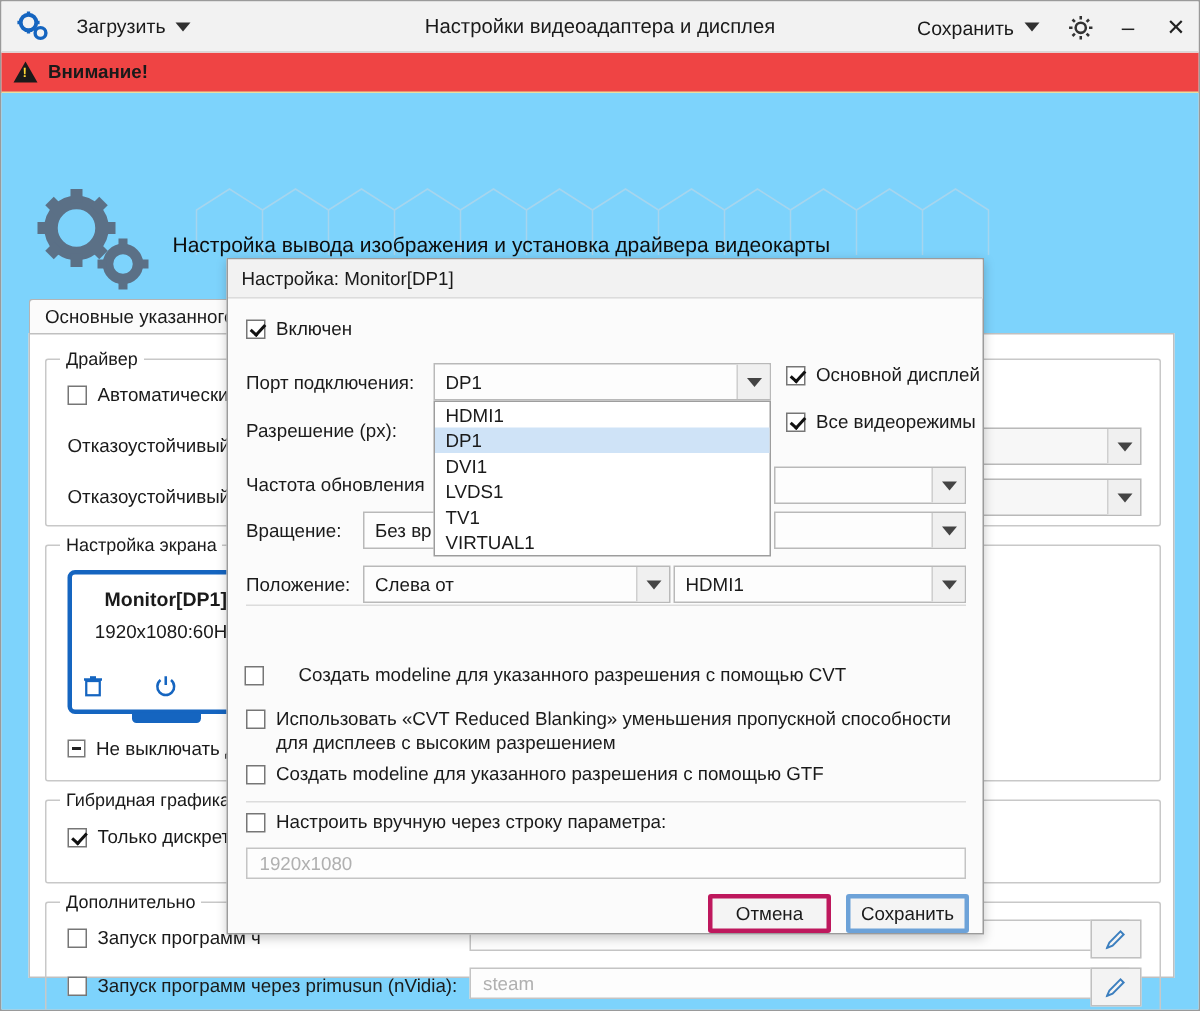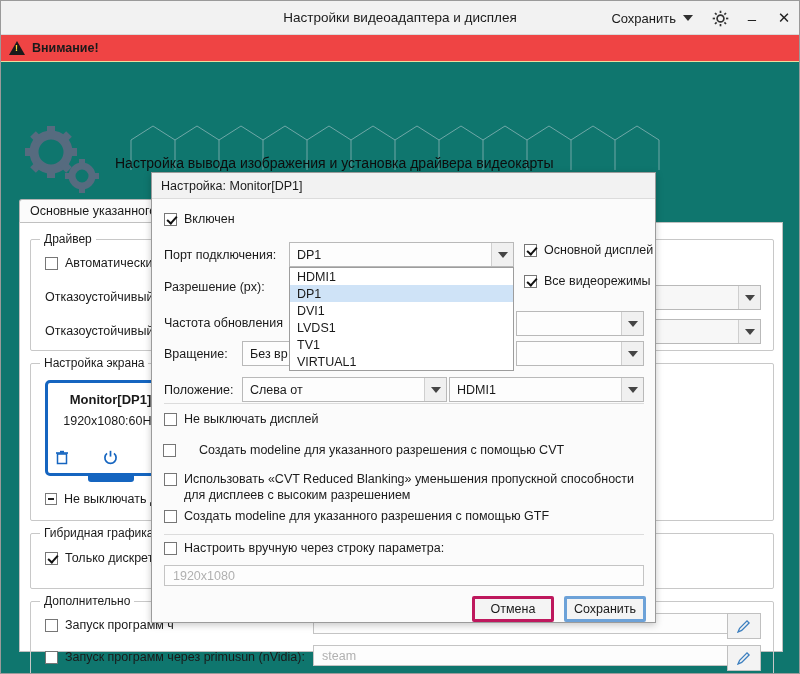--- a/index.html
+++ b/index.html
@@ -91,21 +91,21 @@
     position: absolute;
     left: -2px; top: 2px;
     font-size: 9px; color: #fdd835;
     font-weight: bold;
   }
 
   
   .content {
     position: relative;
     height: 611px;
-    background: #0f766e;
+    background: #7dd3fc;
     overflow: hidden;
   }
   .bg-gears {
     position: absolute;
     left: 18px; top: 62px;
     color: #5a6b80;
     opacity: 0.95;
   }
   .page-heading {
     position: absolute;
@@ -310,20 +310,38 @@
     font-size: 12.5px;
   }
   .dd-item.selected { background: #cfe3f7; }
 </style>
 </head>
 <body>
 
 <div id="app">
 
   <div class="titlebar">
+    <div class="tb-left">
+      <div class="tb-logo">
+        <svg width="22" height="22" viewBox="0 0 22 22">
+          <circle cx="8" cy="8" r="5.2" fill="none" stroke="#1565c0" stroke-width="2.6"></circle>
+          <circle cx="16" cy="15" r="3.6" fill="none" stroke="#1565c0" stroke-width="2.3"></circle>
+          <g stroke="#1565c0" stroke-width="2.2">
+            <line x1="8" y1="0.6" x2="8" y2="3"></line>
+              <line x1="8" y1="13" x2="8" y2="15.4"></line>
+            <line x1="0.6" y1="8" x2="3" y2="8"></line>
+              <line x1="13" y1="8" x2="15.4" y2="8"></line>
+          </g>
+        </svg>
+      </div>
+      <div class="tb-btn">
+        <span>Загрузить</span>
+        <span class="caret-down"></span>
+      </div>
+    </div>
     <div class="tb-title">Настройки видеоадаптера и дисплея</div>
     <div class="tb-right">
       <div class="tb-btn">
         <span>Сохранить</span>
         <span class="caret-down"></span>
       </div>
       <div class="win-btn">
         <svg width="17" height="17" viewBox="0 0 17 17">
           <circle cx="8.5" cy="8.5" r="3.4" fill="none" stroke="#333" stroke-width="1.7"></circle>
           <g stroke="#333" stroke-width="1.7">
@@ -559,24 +577,20 @@
         </div>
         <div class="combo" style="position:absolute; left:297px; top:178px; width:195px;">
           <span>HDMI1</span>
           <span class="arrowbox">
               <span class="caret-down"></span>
             </span>
         </div>
 
         <div class="sep" style="left:12px; top:204px; width:480px;"></div>
 
-        <div class="row" style="position:absolute; left:12px; top:213px;">
-          <span class="chk"></span>
-          <span class="chk-label">Не выключать дисплей</span>
-        </div>
 
         <div class="row" style="position:absolute; left:11px; top:244px;gap:16px;">
           <span class="chk"></span>
           <span class="chk-label">Создать modeline для указанного разрешения с помощью CVT</span>
         </div>
 
         <div style="position:absolute; left:12px; top:272px; width:478px; display:flex; align-items:flex-start;">
           <span class="chk" style="margin-top:2px;"></span>
           <span class="chk-label" style="line-height:16px;">Использовать «CVT Reduced Blanking» уменьшения пропускной способности для дисплеев с высоким разрешением</span>
         </div>

